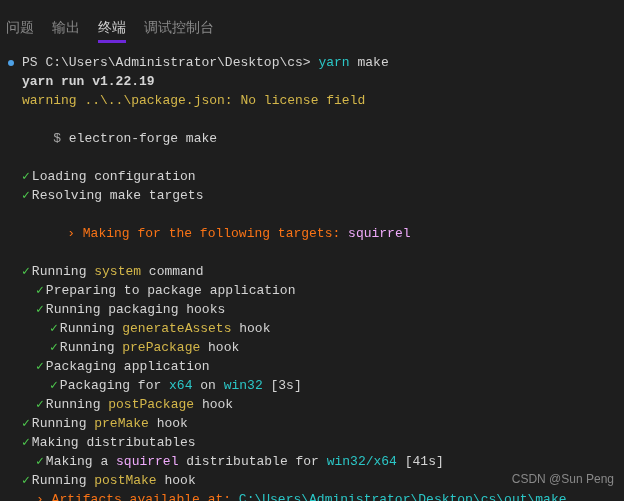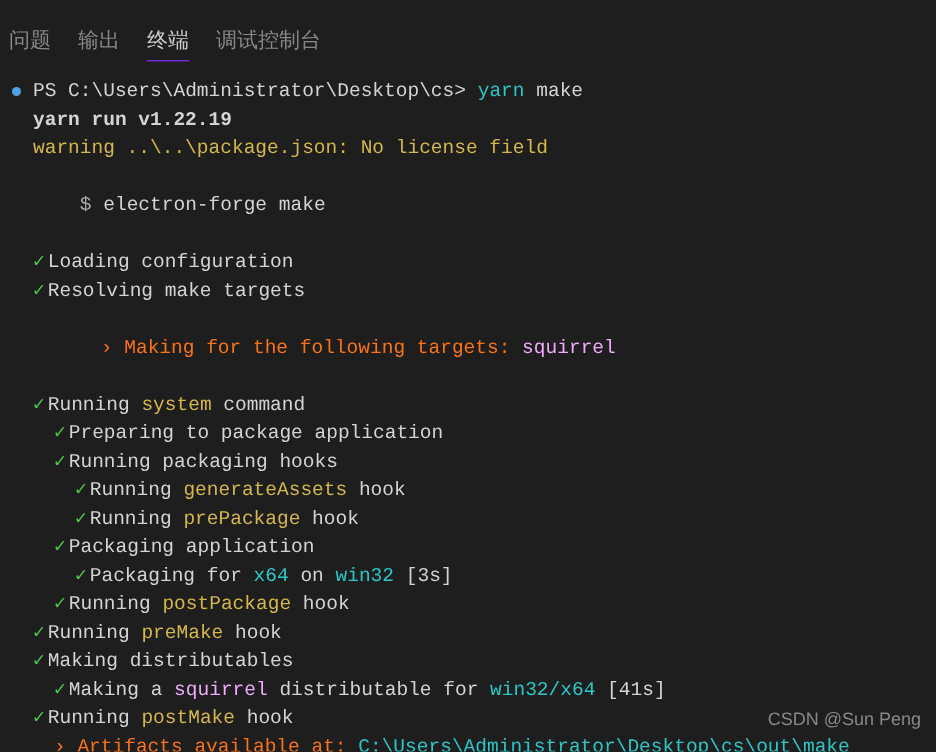--- a/index.html
+++ b/index.html
@@ -18,21 +18,21 @@
       padding: 4px 8px 8px 8px;
     }
     .tabs {
       display: flex;
       gap: 18px;
       padding: 19px 6px 6px 6px;
       font-size: 14px;
       color: #888;
     }
     .tab { cursor: pointer; }
-    .tab-active { color: #ccc; border-bottom: 1px solid #6d28d9; padding-bottom: 2px; }
+    .tab-active { color: #ccc; border-bottom: 3px solid #6d28d9; padding-bottom: 2px; }
     .line { white-space: pre; }
     .prompt-line { display: flex; align-items: center; }
     .bullet {
       width: 6px; height: 6px; border-radius: 50%;
       background: #4ea1e6; margin-right: 8px; display: inline-block;
       flex-shrink: 0;
     }
     .check { color: #4ec94e; margin-right: 2px; }
     .arrow { color: #f97316; }
     .cyan { color: #2bc7c7; }

